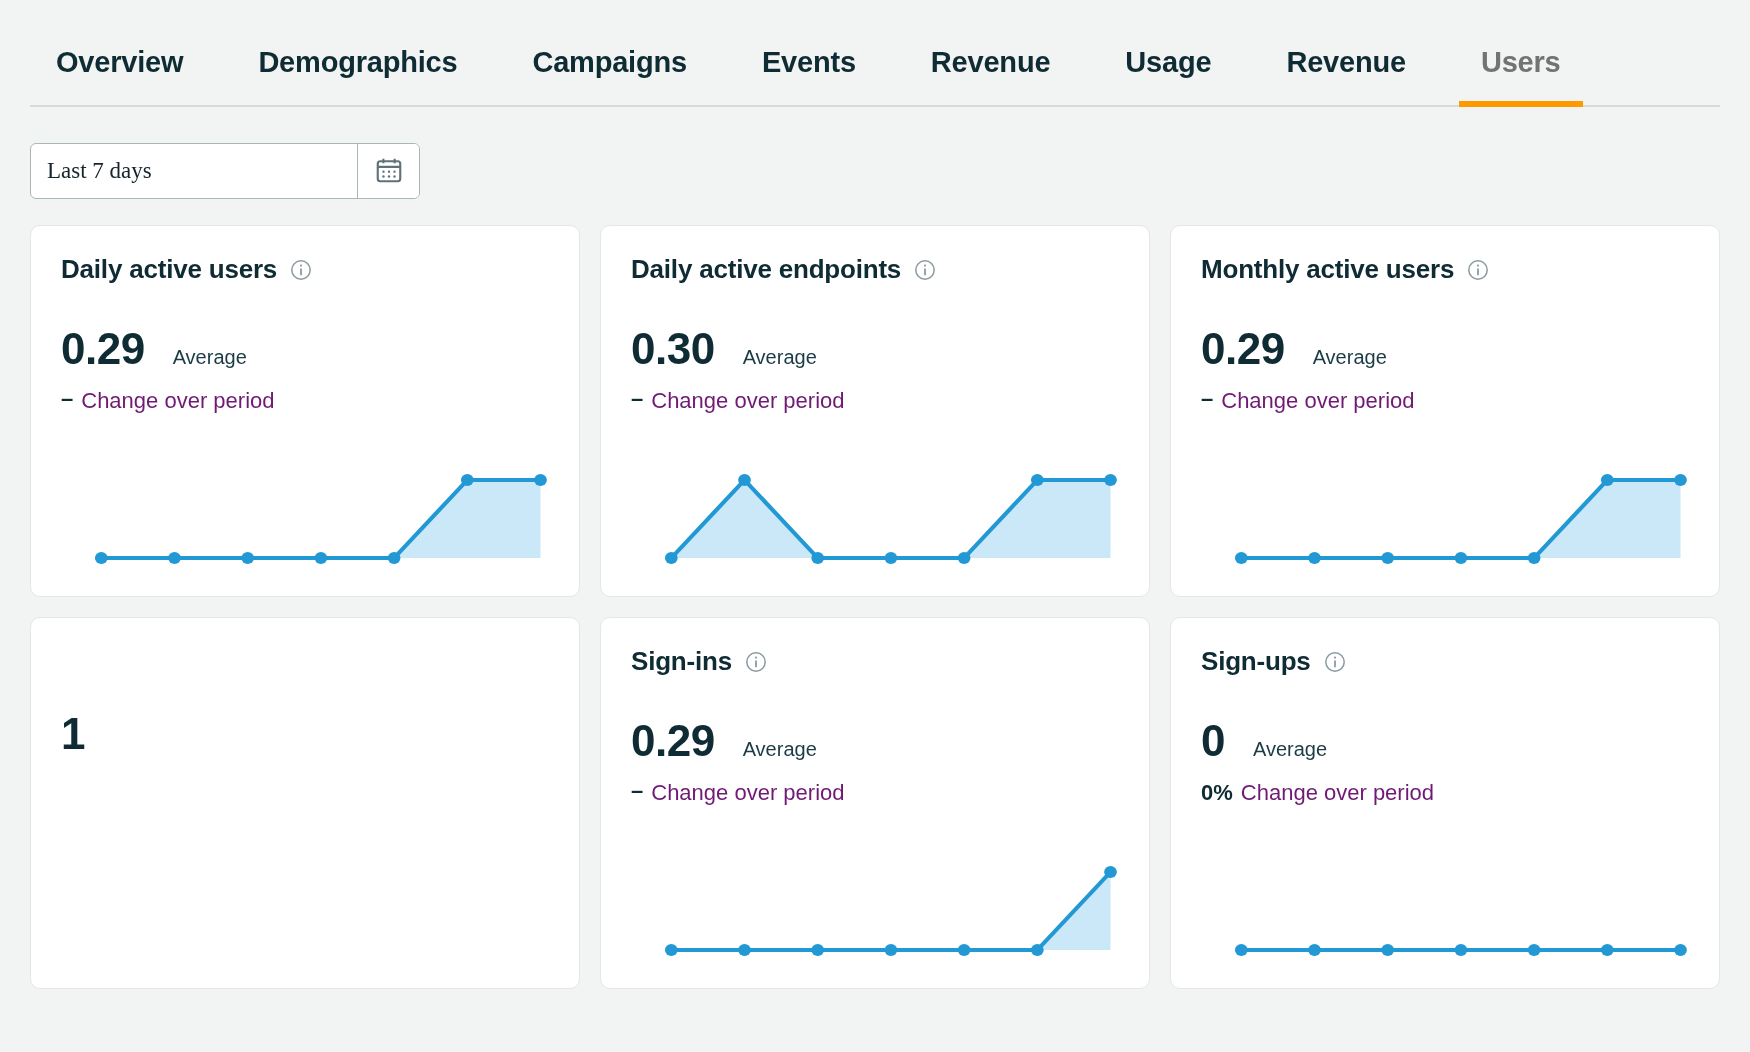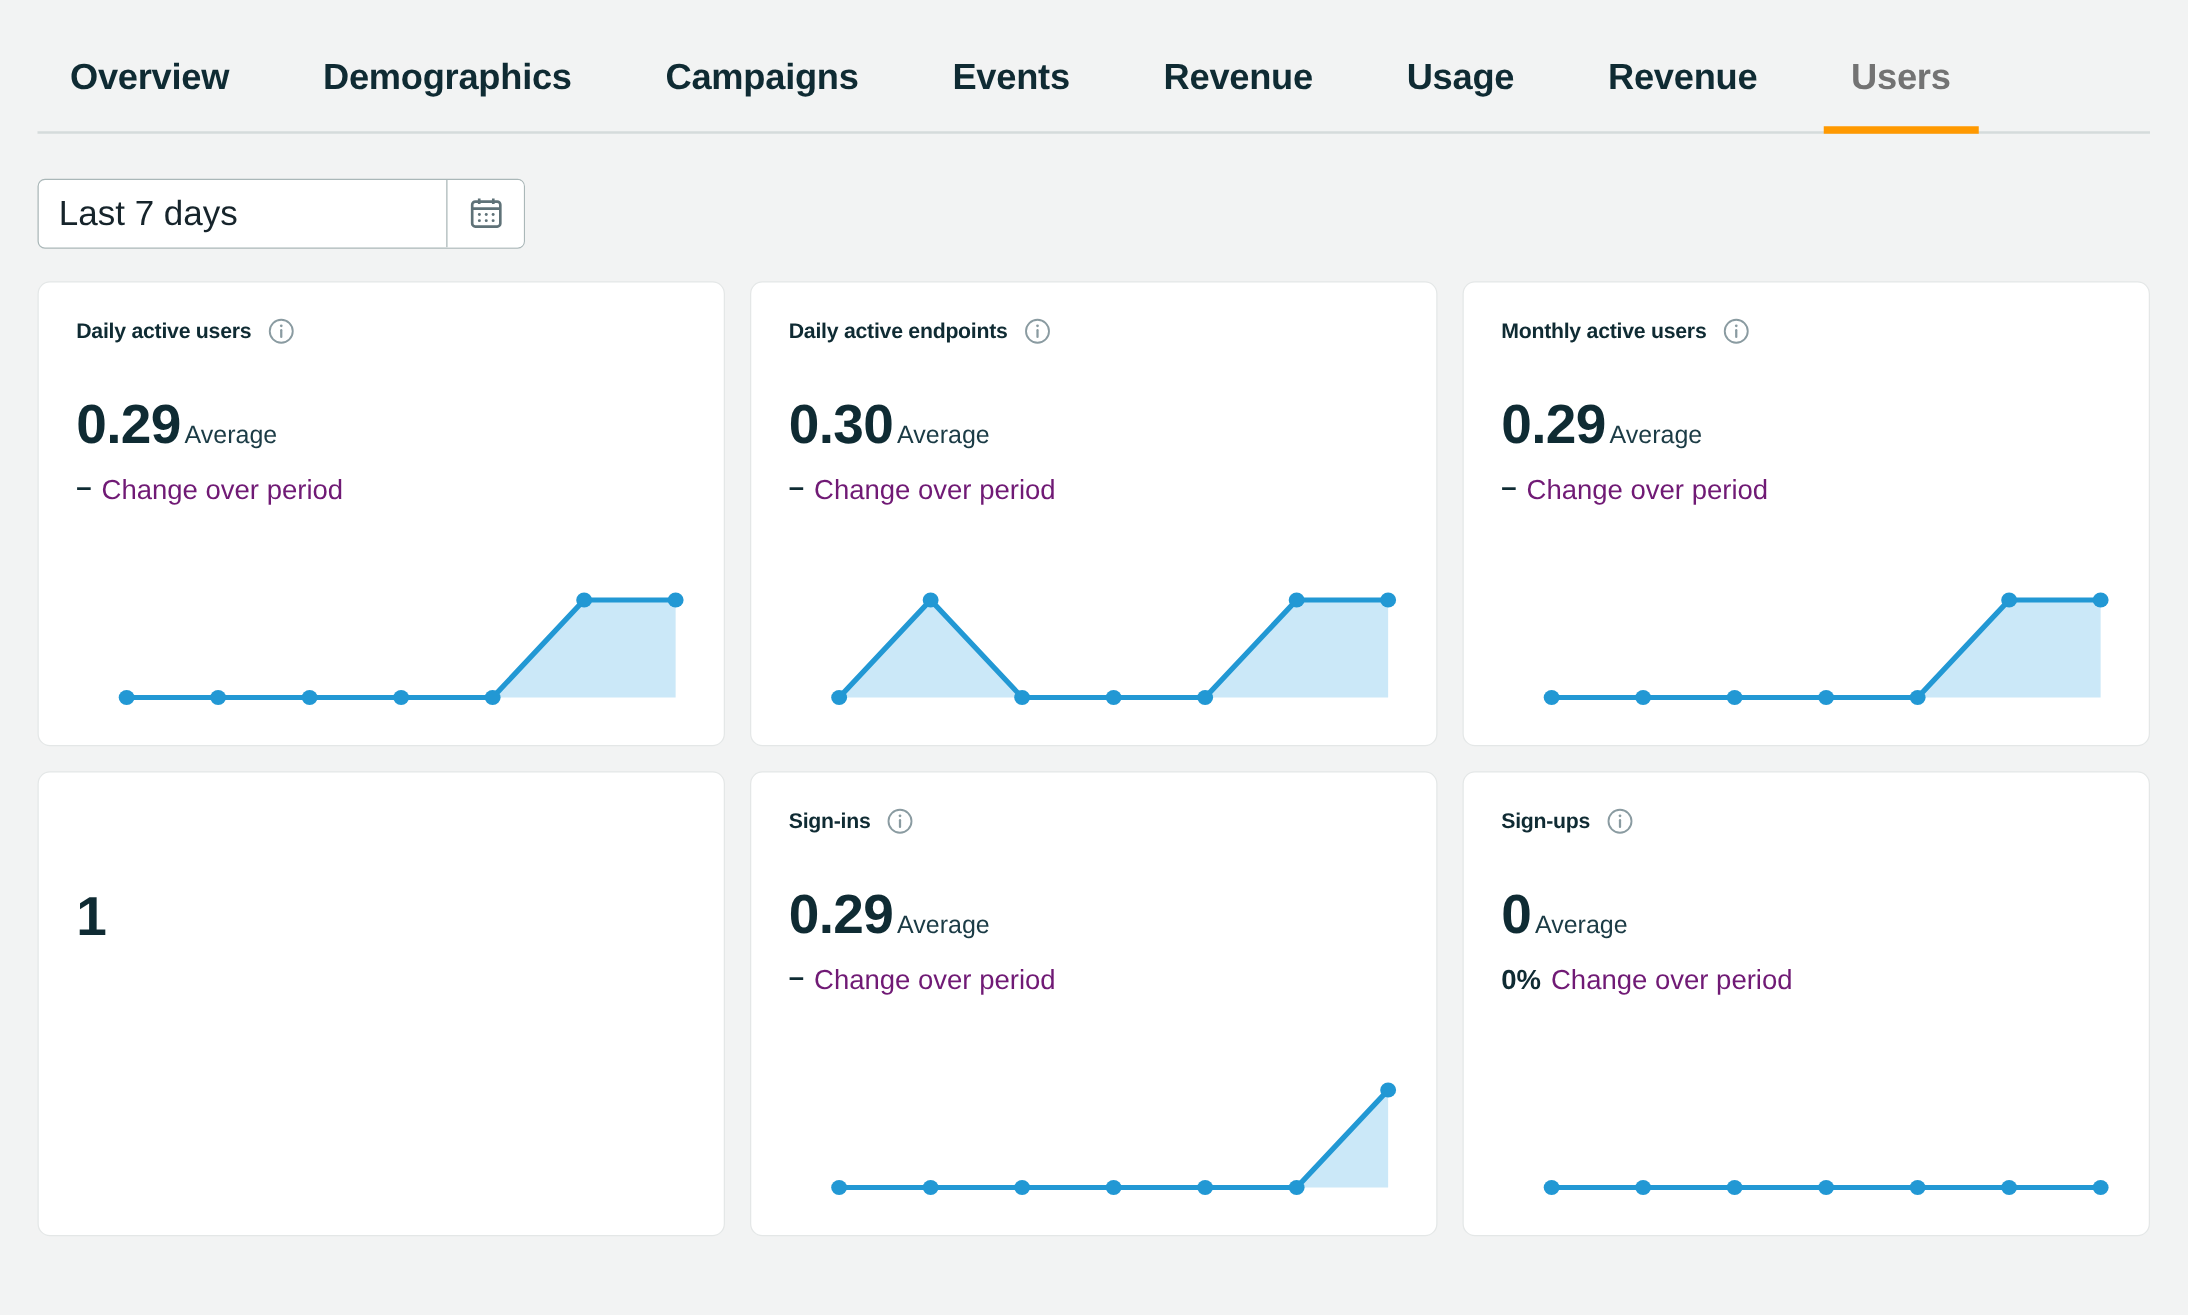--- a/index.html
+++ b/index.html
@@ -65,22 +65,22 @@
     border: 1px solid #aab7b8;
     border-radius: 6px;
     background: #ffffff;
     overflow: hidden;
   }
   .datepicker-input {
     width: 326px;
     border: none;
     outline: none;
     background: transparent;
-    font-family: Liberation Sans, sans-serif;
-    font-size: 28px;
+    font-family: Liberation Serif, serif;
+    font-size: 23px;
     color: #16242b;
     padding: 0 16px;
   }
   .datepicker-btn {
     width: 62px;
     border: none;
     border-left: 1px solid #aab7b8;
     background: #ffffff;
     cursor: pointer;
     display: flex;
@@ -104,36 +104,36 @@
     display: flex;
     flex-direction: column;
     position: relative;
   }
   .card-head {
     display: flex;
     align-items: center;
     gap: 13px;
   }
   .card-title {
-    font-size: 17px;
+    font-size: 26px;
     font-weight: bold;
     color: #0f2b33;
     letter-spacing: -0.2px;
   }
   .info-icon {
     width: 22px; height: 22px;
     flex: 0 0 22px;
     display: block;
     cursor: pointer;
   }
   .metric-row {
     margin-top: 42px;
     display: flex;
     align-items: baseline;
-    gap: 3px;
+    gap: 28px;
   }
   .metric-value {
     font-size: 44px;
     font-weight: bold;
     color: #0f2b33;
     line-height: 1;
     letter-spacing: -0.5px;
   }
   .metric-unit {
     font-size: 20px;

